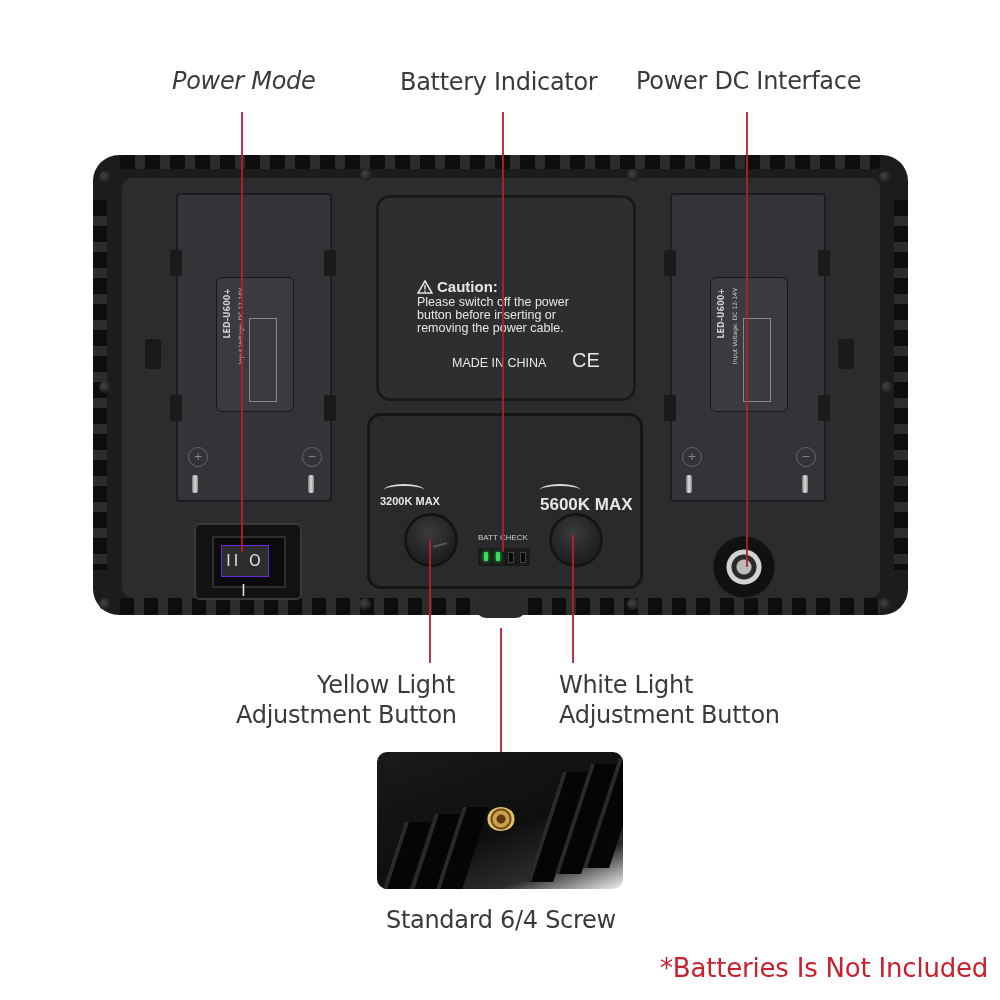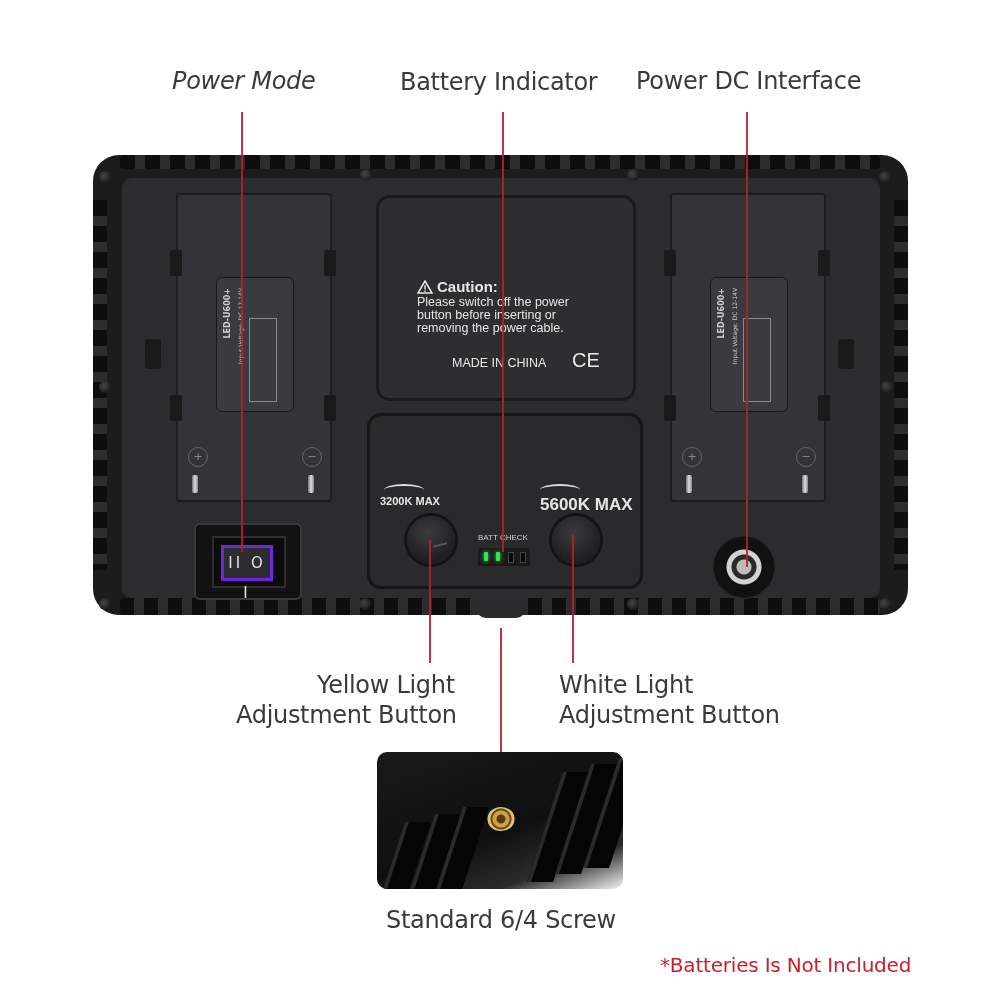--- a/index.html
+++ b/index.html
@@ -21,26 +21,26 @@
   .clip{position:absolute;width:12px;height:26px;background:#1a1a1b;border-radius:2px;}
   .pin{position:absolute;width:6px;height:18px;background:linear-gradient(90deg,#777,#ddd,#888);border-radius:2px;}
   .pm{position:absolute;width:18px;height:18px;border:1px solid #666;border-radius:50%;color:#888;font-size:11px;text-align:center;line-height:18px;}
   .screw{position:absolute;width:12px;height:12px;border-radius:50%;background:radial-gradient(circle at 40% 40%,#444,#0c0c0c);}
   .caution-box{position:absolute;left:376px;top:195px;width:254px;height:200px;background:#2e2e30;border:3px solid #1a1a1b;border-radius:14px;}
   .ctrl-box{position:absolute;left:367px;top:413px;width:270px;height:170px;background:#2a2a2c;border:3px solid #161617;border-radius:14px;}
   .ctext{position:absolute;color:#e6e6e6;font-family:"Liberation Sans",sans-serif;}
   .knob{position:absolute;width:48px;height:48px;border-radius:50%;background:radial-gradient(circle at 45% 35%,#3b3b3d,#1f1f21 70%);box-shadow:0 0 0 3px #141415;}
   .switch-outer{position:absolute;left:194px;top:523px;width:104px;height:73px;background:#121213;border:2px solid #3a3a3b;border-radius:6px;}
   .switch-inner{position:absolute;left:16px;top:11px;width:70px;height:48px;background:#0b0b0c;border:2px solid #2e2e30;}
-  .switch-rocker{position:absolute;left:7px;top:7px;width:46px;height:30px;background:#2d2d2f;border:3px solid #6d28d9;color:#e2e2e2;font-size:15px;text-align:center;line-height:30px;letter-spacing:3px;}
+  .switch-rocker{position:absolute;left:7px;top:7px;width:46px;height:30px;background:#2d2d2f;border:1px solid #6d28d9;color:#e2e2e2;font-size:15px;text-align:center;line-height:30px;letter-spacing:3px;}
   .dc{position:absolute;left:712px;top:535px;width:64px;height:64px;border-radius:50%;background:radial-gradient(circle,#bbb 0 7px,#2a2a2a 8px 12px,#d3d3d3 13px 17px,#111 18px 30px,#2a2a2c 31px);}
   .inset{position:absolute;left:377px;top:752px;width:246px;height:137px;border-radius:10px;overflow:hidden;background:linear-gradient(160deg,#1a1a1a 0%,#0f0f10 55%,#2b2b2b 80%,#f2f2f2 100%);}
   .ifin{position:absolute;width:22px;height:110px;background:#050505;transform:skewX(-18deg);border-left:4px solid #2a2a2a;}
   .brass{position:absolute;left:110px;top:55px;width:28px;height:24px;border-radius:50%;background:radial-gradient(circle,#5c3a0f 0 4px,#c9a14a 5px 8px,#6b4a16 9px 10px,#e3c16a 11px 13px,#1a1a1a 14px);}
-  .note{position:absolute;left:660px;top:953px;color:#c8202e;font-size:20px;white-space:nowrap;letter-spacing:-0.2px;}
+  .note{position:absolute;left:660px;top:953px;color:#c8202e;font-size:26px;white-space:nowrap;letter-spacing:-0.2px;}
 </style>
 </head>
 <body>
 
 <div class="label" style="left:172px;top:66px;font-style:italic;">Power Mode</div>
 <div class="label" style="left:400px;top:67px;">Battery Indicator</div>
 <div class="label" style="left:636px;top:66px;">Power DC Interface</div>
 
 <div>
   <div class="device"></div>

